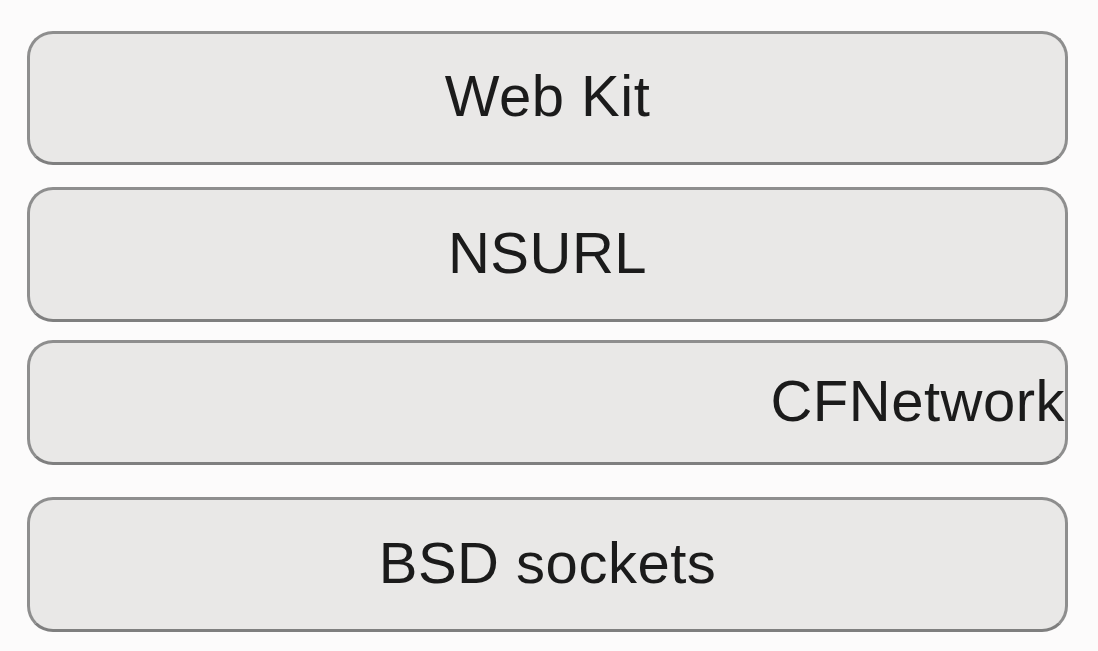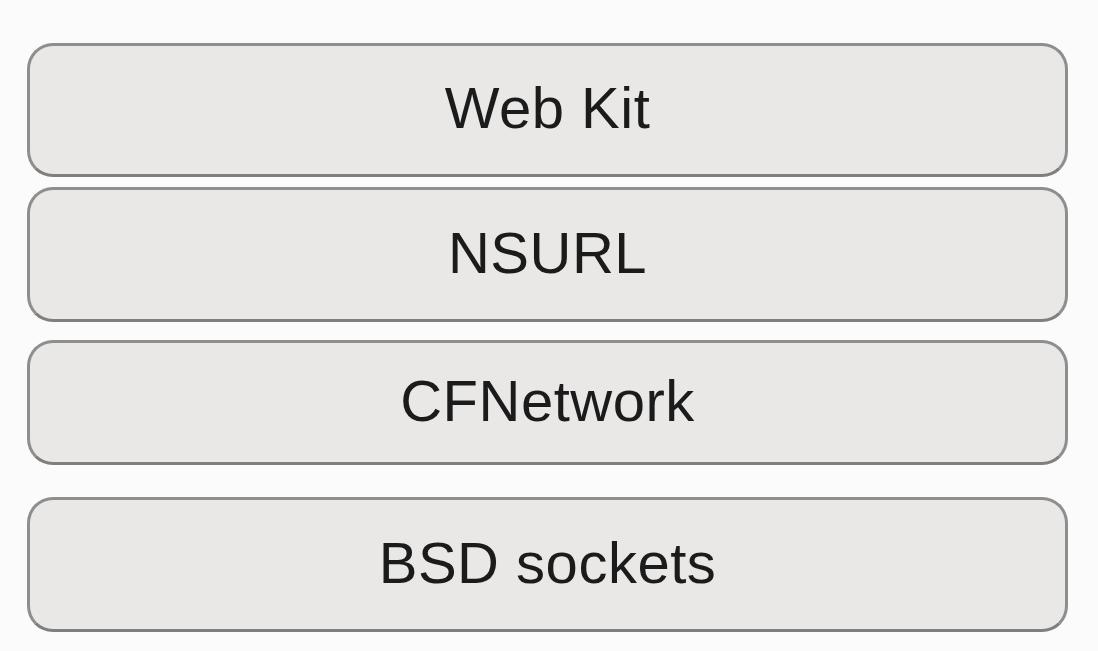--- a/index.html
+++ b/index.html
@@ -32,23 +32,23 @@
     justify-content: center;
   }
   .layer-label {
     font-size: 58px;
     line-height: 1;
     letter-spacing: 0.5px;
     color: var(--text, #1b1b1b);
     white-space: nowrap;
     transform: translateY(-2px);
   }
-  #box-webkit    { top: 31px;  height: 134px; margin-top: 12px; }
+  #box-webkit    { top: 31px;  height: 134px; }
   #box-nsurl     { top: 187px; height: 135px; }
-  #box-cfnetwork { top: 340px; height: 125px; }
+  #box-cfnetwork { top: 340px; height: 125px; justify-content: flex-end; }
   #box-bsd       { top: 487px; height: 135px; margin-top: 10px; }
 </style>
 </head>
 <body style="--bg: #fcfbfb; --box-fill: #e9e8e7; --box-border: #8e8e8e; --box-border-bottom: #7f7f7f; --text: #1b1b1b;">
 
 <div class="diagram">
 
   <div class="layer-box" id="box-webkit">
     <span class="layer-label">Web Kit</span>
   </div>

